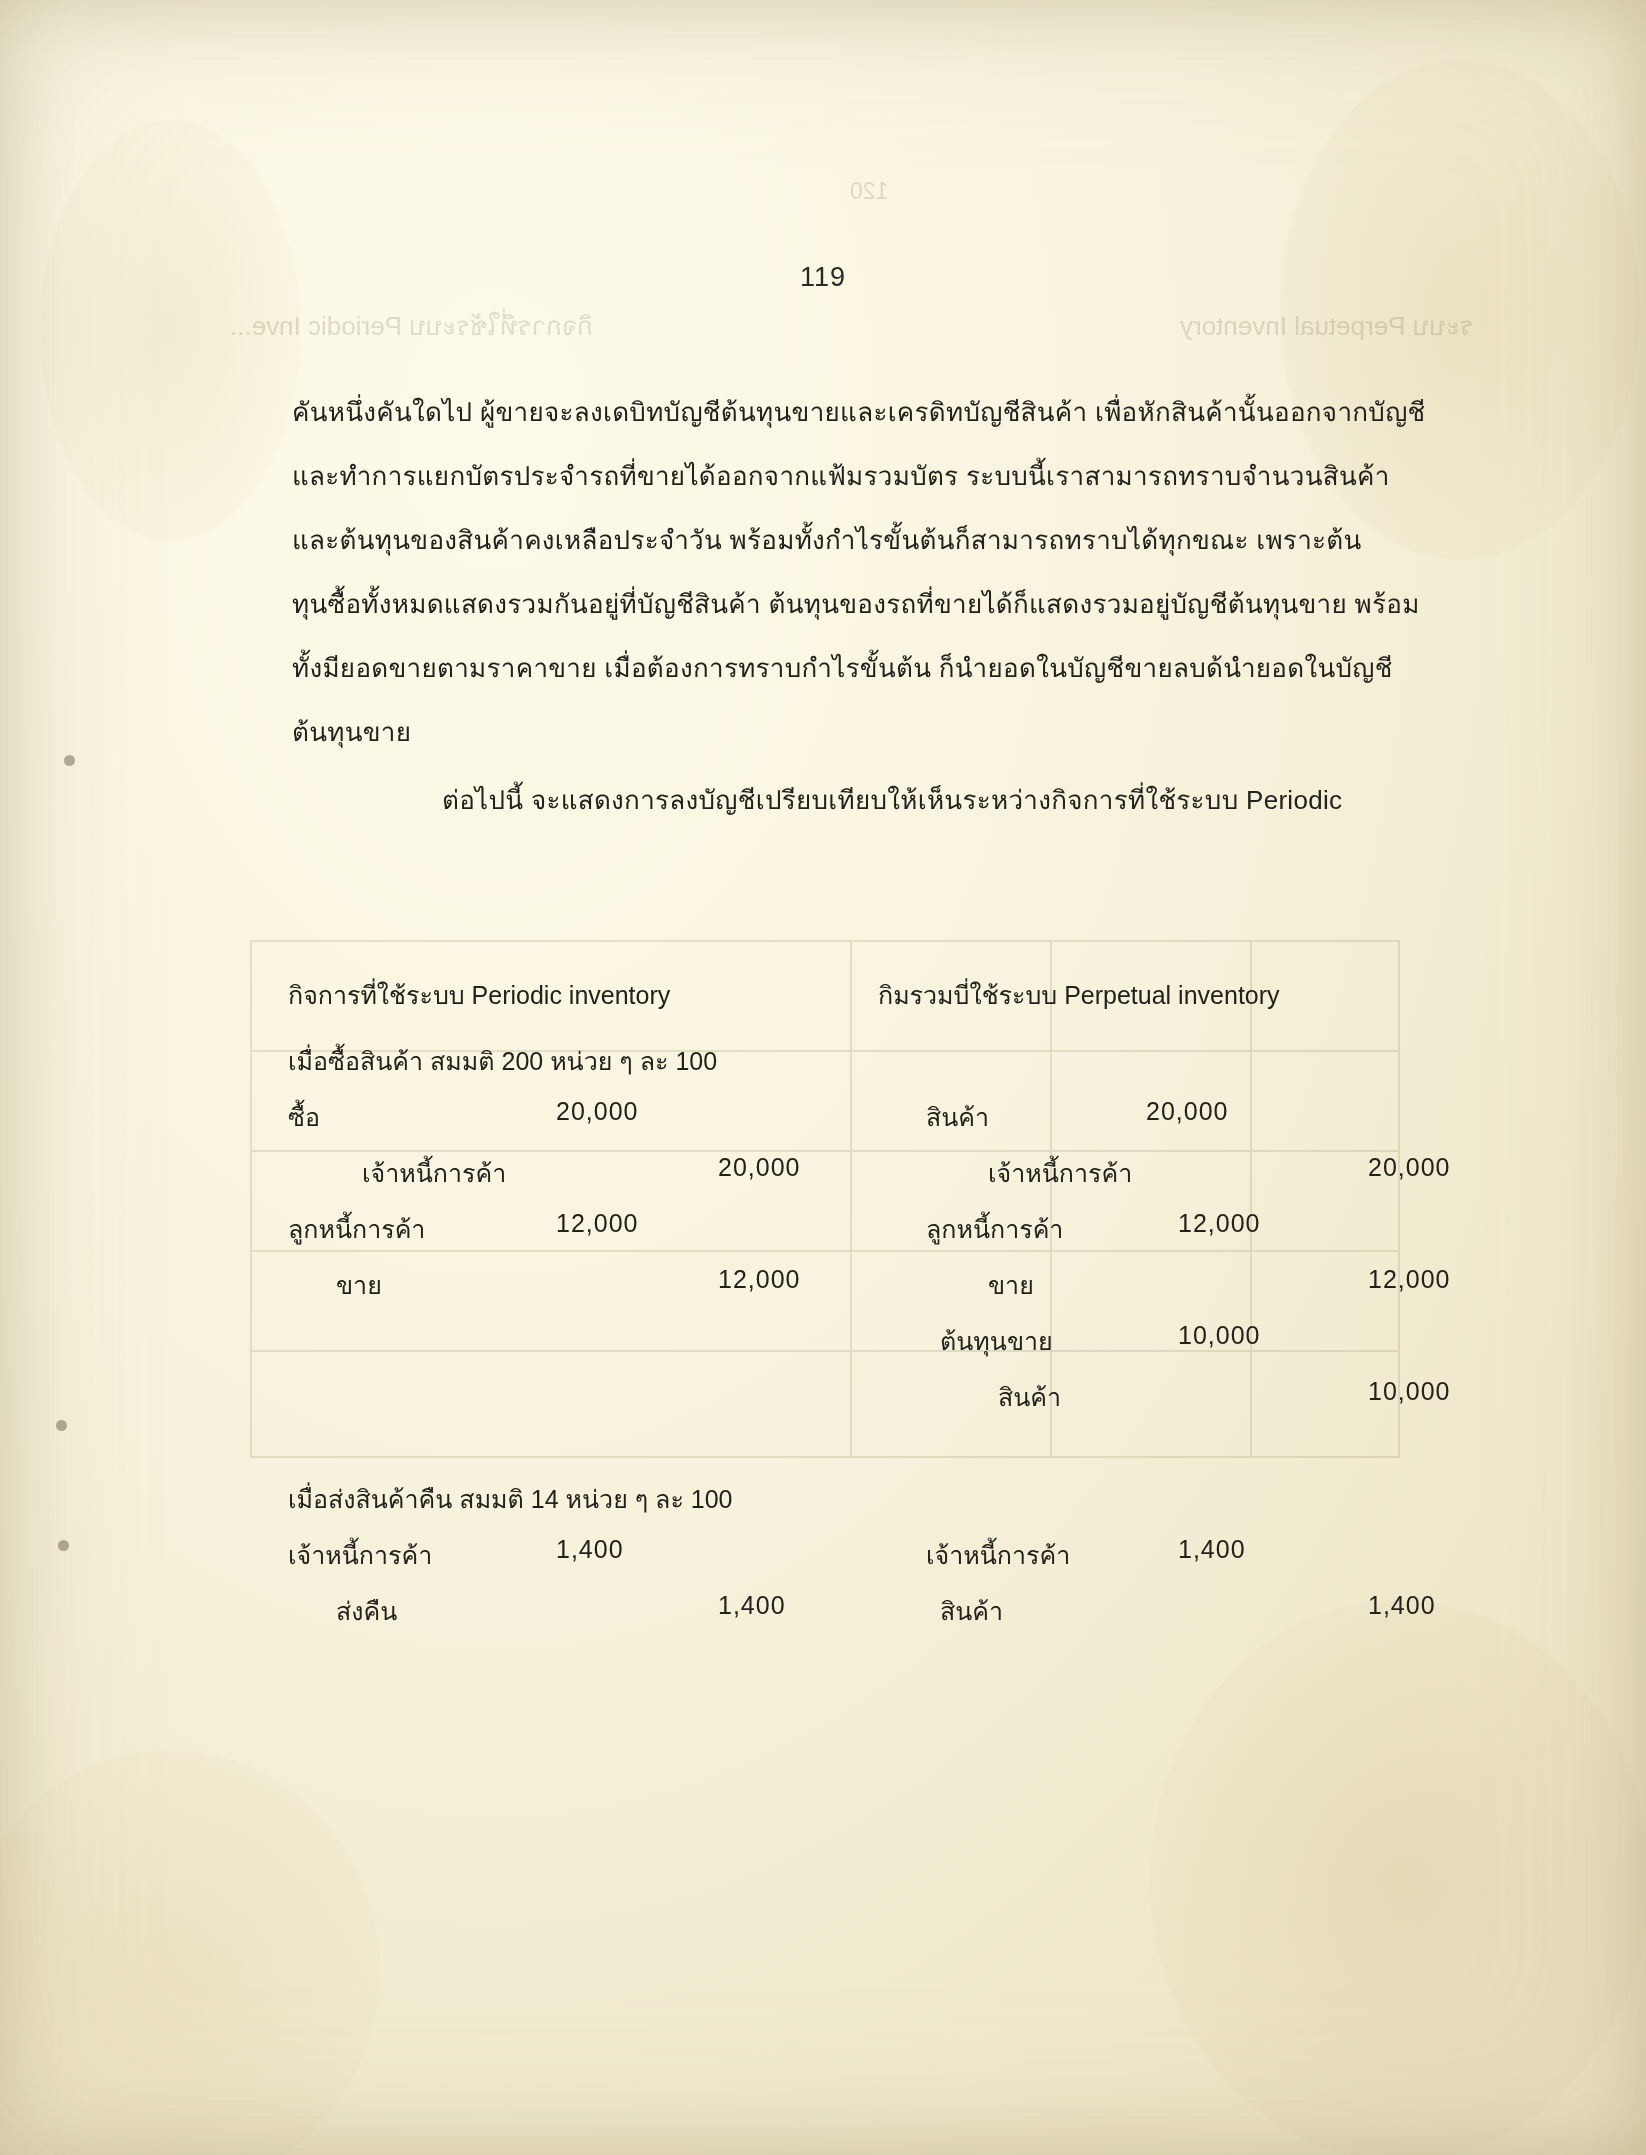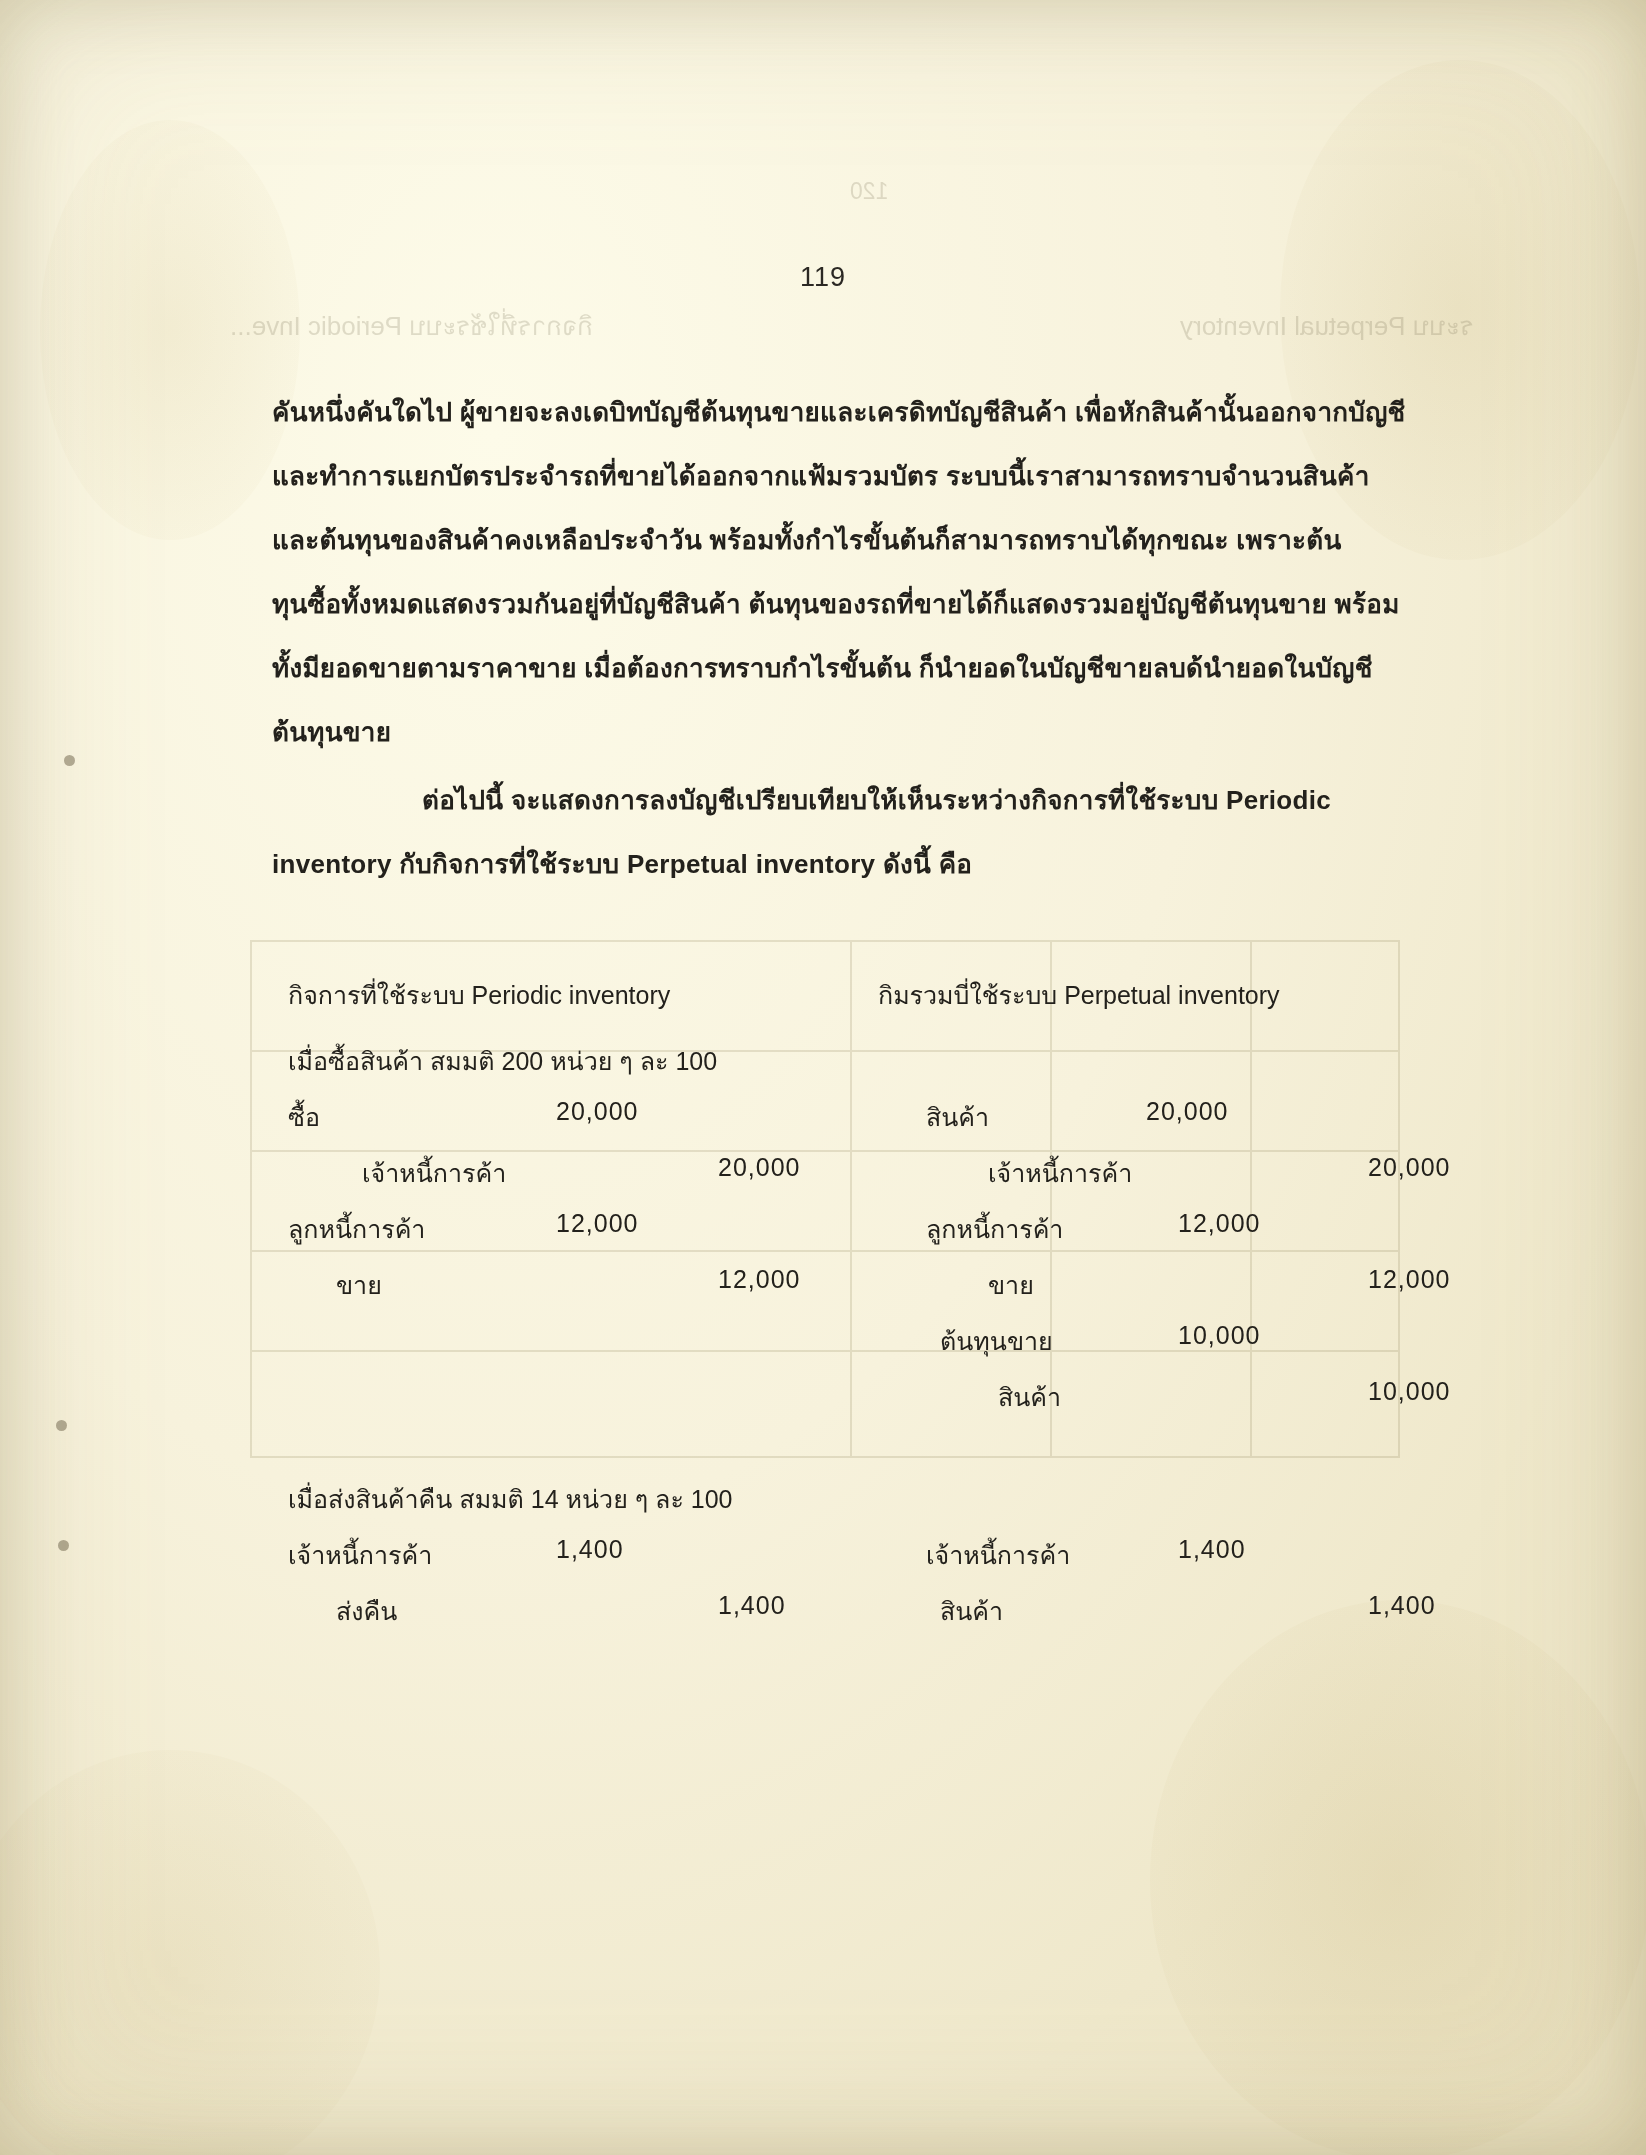--- a/index.html
+++ b/index.html
@@ -43,27 +43,26 @@
     top: 262px;
     left: 0;
     width: 100%;
     text-align: center;
     font-size: 27px;
     letter-spacing: 1px;
     color: #2b2823;
   }
   .para {
     position: absolute;
-    left: 272px;
+    left: 292px;
     width: 1180px;
     font-size: 26px;
     line-height: 64px;
     color: #23211c;
     letter-spacing: 0.3px;
-    font-weight: bold;
   }
   .para .line { white-space: nowrap; }
   .para .indent { display: inline-block; width: 150px; }
 
   .tbl {
     position: absolute;
     left: 288px;
     top: 975px;
     width: 1180px;
     font-size: 25px;
@@ -191,21 +190,20 @@
       <div class="line">คันหนึ่งคันใดไป ผู้ขายจะลงเดบิทบัญชีต้นทุนขายและเครดิทบัญชีสินค้า  เพื่อหักสินค้านั้นออกจากบัญชี</div>
       <div class="line">และทำการแยกบัตรประจำรถที่ขายได้ออกจากแฟ้มรวมบัตร ระบบนี้เราสามารถทราบจำนวนสินค้า</div>
       <div class="line">และต้นทุนของสินค้าคงเหลือประจำวัน พร้อมทั้งกำไรขั้นต้นก็สามารถทราบได้ทุกขณะ    เพราะต้น</div>
       <div class="line">ทุนซื้อทั้งหมดแสดงรวมกันอยู่ที่บัญชีสินค้า   ต้นทุนของรถที่ขายได้ก็แสดงรวมอยู่บัญชีต้นทุนขาย พร้อม</div>
       <div class="line">ทั้งมียอดขายตามราคาขาย เมื่อต้องการทราบกำไรขั้นต้น ก็นำยอดในบัญชีขายลบด้นำยอดในบัญชี</div>
       <div class="line">ต้นทุนขาย</div>
     </div>
 
     <div class="para" style="top:768px;">
       <div class="line"><span class="indent"></span><span>ต่อไปนี้ จะแสดงการลงบัญชีเปรียบเทียบให้เห็นระหว่างกิจการที่ใช้ระบบ  Periodic</span></div>
-      <div class="line">inventory   กับกิจการที่ใช้ระบบ  Perpetual inventory    ดังนี้ คือ</div>
     </div>
 
     <div class="tbl">
 
       <div class="hdr">
         <div class="col">กิจการที่ใช้ระบบ  Periodic inventory</div>
         <div class="col">กิมรวมบี่ใช้ระบบ  Perpetual inventory</div>
       </div>
 
       <div class="row">

